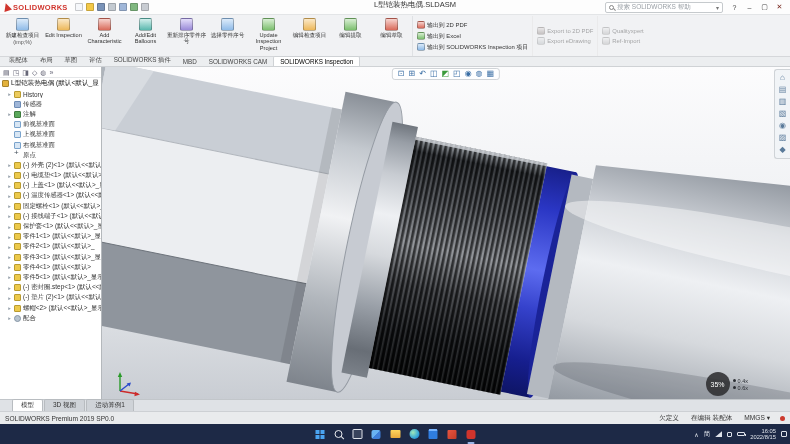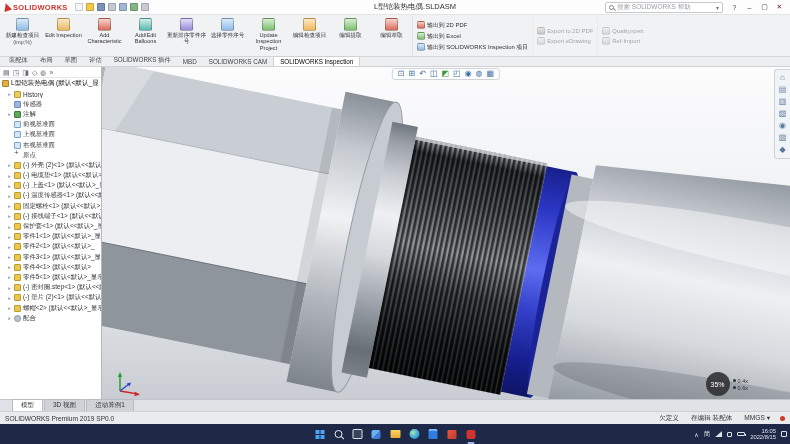--- a/index.html
+++ b/index.html
@@ -1,20 +1,20 @@
 <!DOCTYPE html>
 <html><head>
 <meta charset="utf-8">
 <style>
   * { margin:0; padding:0; box-sizing:border-box; }
   body { font-family:"Liberation Sans", sans-serif; background:#888; }
   .app { position:relative; width:790px; height:444px; background:#fff; overflow:hidden; font-family:"Liberation Sans", sans-serif; }
 
   
-  .titlebar { height:15px; display:flex; align-items:center; gap:3px; padding:0 3px; background:#fdfdfd; border-bottom:1px solid #e3e5e7; position:relative; }
+  .titlebar { height:15px; display:flex; gap:3px; padding:0 3px; background:#fdfdfd; border-bottom:1px solid #e3e5e7; position:relative; }
   .logo { display:flex; align-items:center; gap:2px; }
   .logo-mark { width:0; height:0; border-left:4px solid transparent; border-right:4px solid transparent; border-bottom:8px solid #d0342c; transform:rotate(-18deg); }
   .logo-text { color:#d0342c; font-weight:bold; font-size:7.5px; letter-spacing:.3px; }
   .qat { display:flex; gap:3px; align-items:center; margin-left:4px; }
   .qi { width:8px; height:8px; border-radius:1px; border:1px solid rgba(0,0,0,.18); }
   .qi-new{background:#f5f7fa;} .qi-open{background:#f3c847;} .qi-save{background:#7a93b8;}
   .qi-print{background:#c3cad1;} .qi-undo{background:#9fb6d8;} .qi-rebuild{background:#7fb77f;} .qi-options{background:#c8ccd2;}
   .doc-title { position:absolute; left:50%; transform:translateX(-50%); font-size:7.5px; color:#333; white-space:nowrap;padding-left:40px; }
   .tb-right { margin-left:auto; display:flex; align-items:center; gap:4px; }
   .searchbox { width:118px; height:11px; background:#fff; border:1px solid #c6cacd; border-radius:2px; display:flex; align-items:center; gap:3px; padding:0 3px; }

